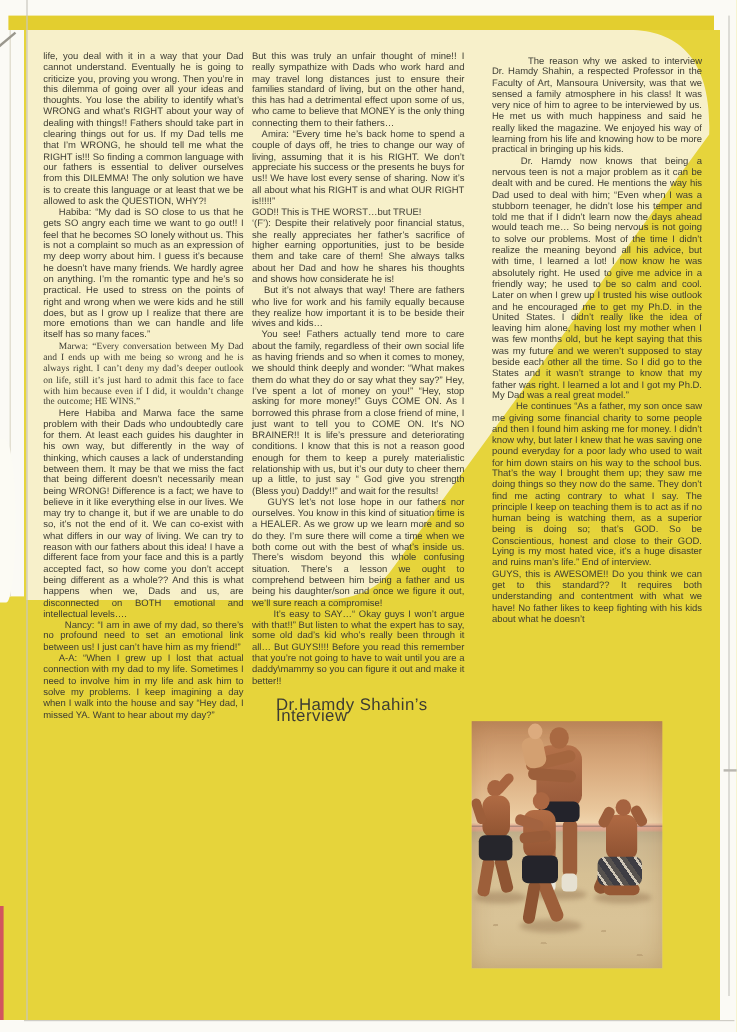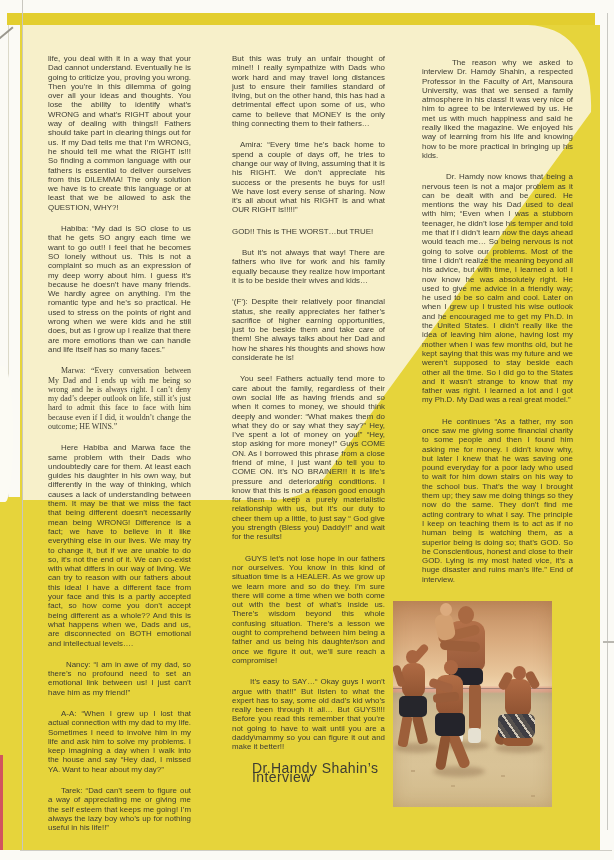--- a/index.html
+++ b/index.html
@@ -19,23 +19,23 @@
   .line-inner{left:8px;top:25px;width:1px;height:472px;background:#dcd9c9;}
   .line-right{left:607px;top:13px;width:1px;height:817px;background:#c9c8c2;}
   .line-bottom{left:20px;top:850px;width:592px;height:1px;background:#cfcdc6;}
   .tick-right{left:603px;top:641px;width:11px;height:2px;background:#b9b7b0;}
   .corner-mark{left:-3px;top:32px;width:18px;height:2px;background:#9a978d;transform:rotate(-40deg);}
   .white-wedge{left:0;top:366px;width:13px;height:136px;background:#fcfbf4;border-radius:0 70% 60% 0 / 0 50% 50% 0;}
   .red-edge{left:0;top:755px;width:3px;height:95px;background:#d2555e;}
   
   .col{position:absolute;color:#3d3c33;font-size:7.9px;line-height:9.3px;text-align:justify;}
   .col1{left:36px;top:42px;width:167px;}
-  .col2{left:220px;top:42px;width:177px;}
+  .col2{left:210px;top:42px;width:177px;}
   .col3{left:410px;top:46px;width:175px;}
-  .col p{margin:12px;}
+  .col p{margin:0;}
   .col p.caption{margin-top:11px;padding-left:20px;font-size:14px;letter-spacing:.4px;text-align:left;}
   
   .photo{left:393px;top:601px;width:159px;height:206px;overflow:hidden;
     background:linear-gradient(180deg,
       #c08a5e 0%, #d8a97c 18%, #e9c79c 36%, #efd3ab 41%,
       #e3a894 42.5%, #dba58c 44%,
       #bfae8a 45%, #cdb891 50%, #d6c094 62%, #d9c397 80%, #d2ba8a 100%);
     box-shadow:inset 0 0 18px rgba(140,90,40,.25);
   }
   .photo div{position:absolute;}
@@ -108,37 +108,37 @@
   <div class="abs white-wedge"></div>
   <div class="abs red-edge"></div>
 
   <div class="col col1">
       <p class="para">life, you deal with it in a way that your Dad cannot understand. Eventually he is going to criticize you, proving you wrong. Then you’re in this dilemma of going over all your ideas and thoughts. You lose the ability to identify what’s WRONG and what’s RIGHT about your way of dealing with things!! Fathers should take part in clearing things out for us. If my Dad tells me that I’m WRONG, he should tell me what the RIGHT is!!! So finding a common language with our fathers is essential to deliver ourselves from this DILEMMA!  The only solution we have is to create this language or at least that we be allowed to ask the QUESTION, WHY?!</p>
       <p class="para" style="text-indent: 13px;">Habiba: “My dad is SO close to us that he gets SO angry each time we want to go out!! I feel that he becomes SO lonely without us. This is not a complaint so much as an expression of my deep worry about him. I guess it’s because he doesn’t have many friends. We hardly agree on anything. I’m the romantic type and he’s so practical. He used to stress on the points of right and wrong when we were kids and he still does, but as I grow up I realize that there are more emotions than we can handle and life itself has so many faces.”</p>
       <p class="para" style="text-indent: 13px; font-family: Liberation Serif, serif;">Marwa: “Every conversation between My Dad and I ends up with me being so wrong and he is always right. I can’t deny my dad’s deeper outlook on life, still it’s just hard to admit this face to face with him because even if I did, it wouldn’t change the outcome; HE WINS.”</p>
       <p class="para" style="text-indent: 13px;">Here Habiba and Marwa face the same problem with their Dads who undoubtedly care for them. At least each guides his daughter in his own way, but differently in the way of thinking, which causes a lack of understanding between them. It may be that we miss the fact that being different doesn’t necessarily mean being WRONG! Difference is a fact; we have to believe in it like everything else in our lives. We may try to change it, but if we are unable to do so, it’s not the end of it. We can co-exist with what differs in our way of living. We can try to reason with our fathers about this idea! I have a different face from your face and this is a partly accepted fact, so how come you don’t accept being different as a whole?? And this is what happens when we, Dads and us, are disconnected on BOTH emotional and intellectual levels….</p>
       <p class="para" style="text-indent: 18px;">Nancy: “I am in awe of my dad, so there’s no profound need to set an emotional link between us!  I just can’t have him as my friend!”</p>
       <p class="para" style="text-indent: 13px;">A-A: “When I grew up I lost that actual connection with my dad to my life. Sometimes I need to involve him in my life and ask him to solve my problems. I keep imagining a day when I walk into the house and say “Hey dad, I missed YA. Want to hear about my day?”</p>
-      <p class="para" style="text-indent: 13px;">Tarek: “Dad can’t seem to figure out a way of appreciating me or giving me the self esteem that keeps me going! I’m always the lazy boy who’s up for nothing useful in his life!!”</p>
     </div>
   <div class="col col2">
       <p class="para">But this was truly an unfair thought of mine!! I really sympathize with Dads who work hard and may travel long distances just to ensure their families standard of living, but on the other hand, this has had a detrimental effect upon some of us, who came to believe that MONEY is the only thing connecting them to their fathers…</p>
       <p class="para" style="text-indent: 8px;">Amira: “Every time he’s back home to spend a couple of days off, he tries to change our way of living, assuming that it is his RIGHT. We don’t appreciate his success or the presents he buys for us!! We have lost every sense of sharing. Now it’s all about what his RIGHT is and what OUR RIGHT is!!!!!”</p>
       <p class="para">GOD!! This is THE WORST…but TRUE!</p>
+      <p class="para">‘(F’): Despite their relatively poor financial status, she really appreciates her father’s sacrifice of higher earning opportunities, just to be beside them and take care of them! She always talks about her Dad and how he shares his thoughts and shows how considerate he is!</p>
       <p class="para" style="text-indent: 10px;">But it’s not always that way! There are fathers who live for work and his family equally because they realize how important it is to be beside their wives and kids…</p>
-      <p class="para">‘(F’): Despite their relatively poor financial status, she really appreciates her father’s sacrifice of higher earning opportunities, just to be beside them and take care of them! She always talks about her Dad and how he shares his thoughts and shows how considerate he is!</p>
       <p class="para" style="text-indent: 8px;">You see! Fathers actually tend more to care about the family, regardless of their own social life as having friends and so when it comes to money, we should think deeply and wonder: “What makes them do what they do or say what they say?” Hey, I’ve spent a lot of money on you!” “Hey, stop asking for more money!” Guys COME ON. As I borrowed this phrase from a close friend of mine, I just want to tell you to COME ON. It’s NO BRAINER!! It is life’s pressure and deteriorating conditions. I know that this is not a reason good enough for them to keep a purely materialistic relationship with us, but it’s our duty to cheer them up a little, to just say “ God give you strength (Bless you) Daddy!!” and wait for the results!</p>
       <p class="para" style="text-indent: 13px;">GUYS let’s not lose hope in our fathers nor ourselves. You know in this kind of situation time is a HEALER. As we grow up we learn more and so do they. I’m sure there will come a time when we both come out with the best of what’s inside us. There’s wisdom beyond this whole confusing situation. There’s a lesson we ought to comprehend between him being a father and us being his daughter/son and once we figure it out, we’ll sure reach a compromise!</p>
       <p class="para" style="text-indent: 18px;">It’s easy to SAY…“ Okay guys I won’t argue with that!!” But listen to what the expert has to say, some old dad’s kid who’s really been through it all… But GUYS!!!! Before you read this remember that you’re not going to have to wait until you are a daddy\mammy so you can figure it out and make it better!!</p>
       <p class="para caption">Dr.Hamdy Shahin’s Interview</p>
     </div>
   <div class="col col3">
       <p class="para" style="text-indent: 30px;">The reason why we asked to interview Dr. Hamdy Shahin, a respected Professor in the Faculty of Art, Mansoura University, was that we sensed a family atmosphere in his class! It was very nice of him to agree to be interviewed by us. He met us with much happiness and said he really liked the magazine. We enjoyed his way of learning from his life and knowing how to be more practical in bringing up his kids.</p>
       <p class="para" style="text-indent: 24px;">Dr. Hamdy now knows that being a nervous teen is not a major problem as it can be dealt with and be cured. He mentions the way his Dad used to deal with him; “Even when I was a stubborn teenager, he didn’t lose his temper and told me that if I didn’t learn now the days ahead would teach me… So being nervous is not going to solve our problems. Most of the time I didn’t realize the meaning beyond all his advice, but with time, I learned a lot!  I now know he was absolutely right. He used to give me advice in a friendly way; he used to be so calm and cool. Later on when I grew up I trusted his wise outlook and he encouraged me to get my Ph.D. in the United States. I didn’t really like the idea of leaving him alone, having lost my mother when I was few months old, but he kept saying that this was my future and we weren’t supposed to stay beside each other all the time. So I did go to the States and it wasn’t strange to know that my father was right. I learned a lot and I got my Ph.D. My Dad was a real great model.”</p>
       <p class="para" style="text-indent: 20px;">He continues “As a father, my son once saw me giving some financial charity to some people and then I found him asking me for money. I didn’t know why, but later I knew that he was saving one pound everyday for a poor lady who used to wait for him down stairs on his way to the school bus. That’s the way I brought them up; they saw me doing things so they now do the same. They don’t find me acting contrary to what I say. The principle I keep on teaching them is to act as if no human being is watching them, as a superior being is doing so; that’s GOD. So be Conscientious, honest and close to their GOD.  Lying is my most hated vice, it’s a huge disaster and ruins man’s life.” End of interview.</p>
+      <p class="para">GUYS, this is AWESOME!! Do you think we can get to this standard?? It requires both understanding and contentment with what we have! No father likes to keep fighting with his kids about what he doesn’t</p>
     </div>
 
   <div class="abs photo" title="Father standing on a beach holding a baby while three young boys pose flexing in front of him">
     <div class="ph-horizon"></div>
     <div class="sand-marks"></div>
 
     <div class="shadow sh-man"></div>
     <div class="shadow sh-bl"></div>
     <div class="shadow sh-bm"></div>
     <div class="shadow sh-br"></div>

